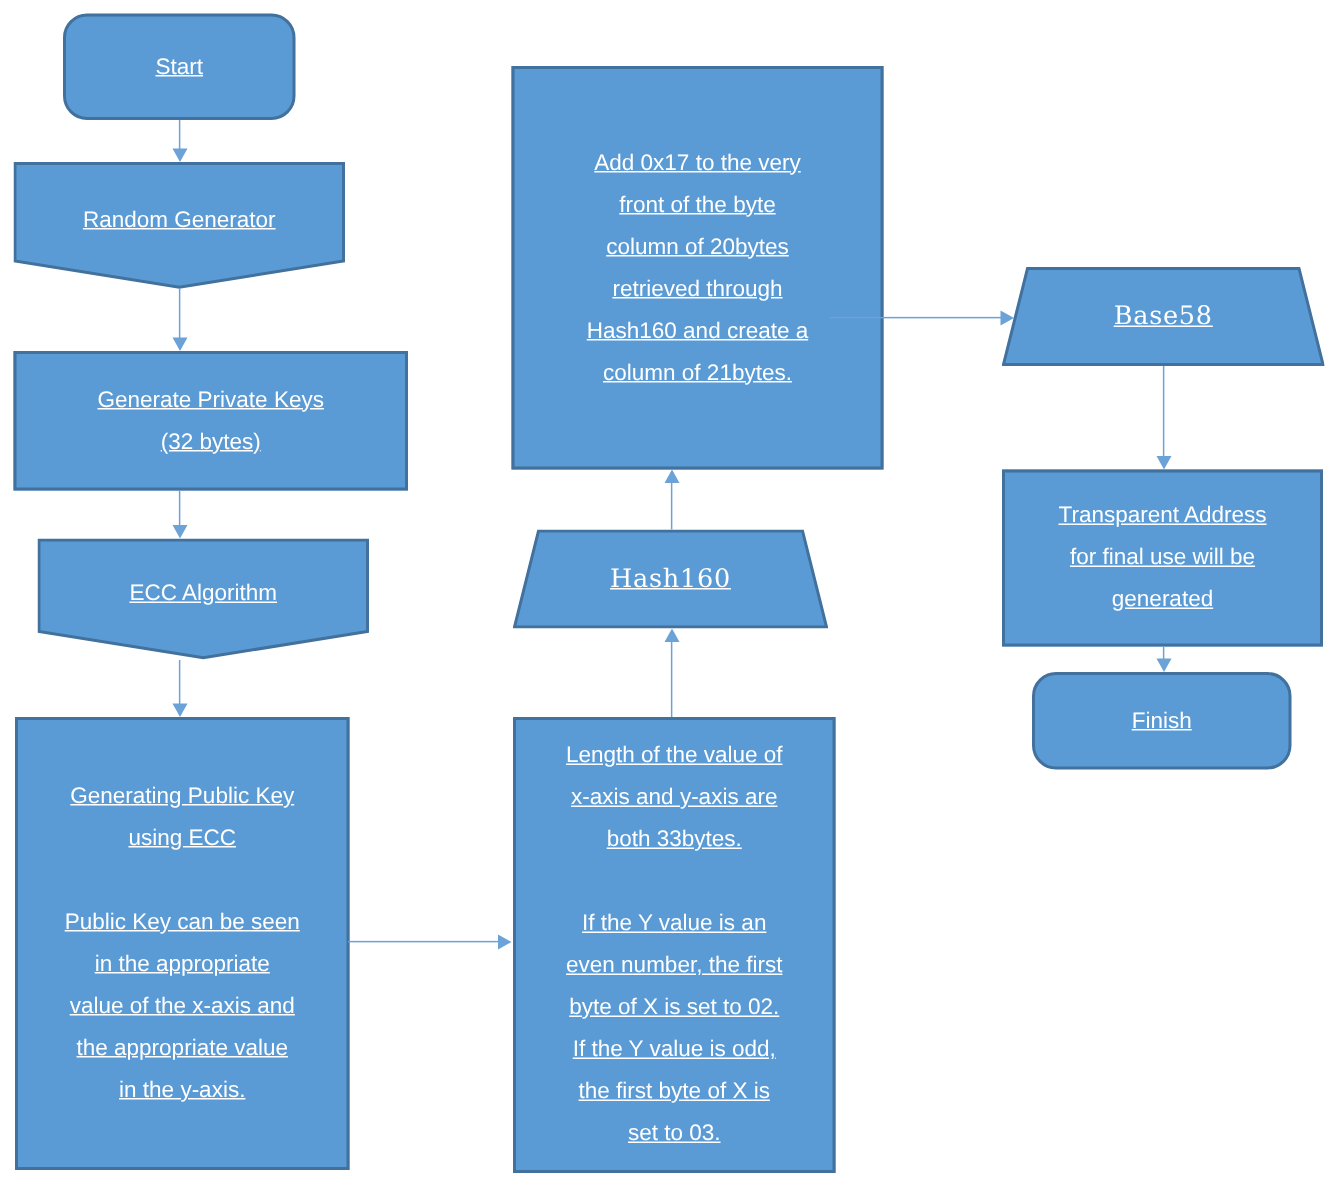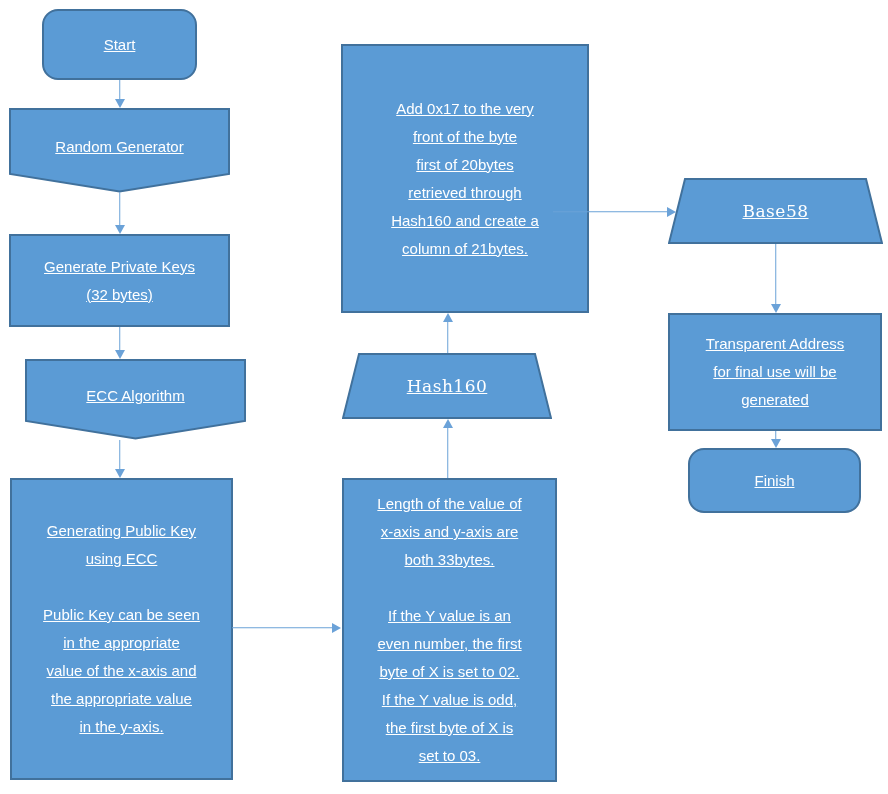--- a/index.html
+++ b/index.html
@@ -68,21 +68,21 @@
       <polygon points="1,1 220,1 220,66 110.5,83.5 1,66"></polygon>
     </svg>
     <span class="label pent-label">Random Generator</span>
   </div>
 
   <div class="conn v down" style="left:114px;top:192px;width:11px;height:42px;">
     <div class="line"></div>
     <div class="head down"></div>
   </div>
 
-  <div class="node rect" style="left:9px;top:234px;width:221px;height:93px;">
+  <div class="node rect" style="left:9px;top:234px;width:263px;height:93px;">
     <span class="tline">Generate Private Keys</span>
     <span class="tline">(32 bytes)</span>
   </div>
 
   <div class="conn v down" style="left:114px;top:327px;width:11px;height:32px;">
     <div class="line"></div>
     <div class="head down"></div>
   </div>
 
   <div class="node shape" style="left:25px;top:359px;width:221px;height:81px;">
@@ -139,21 +139,21 @@
   </div>
 
   <div class="conn v up" style="left:442px;top:313px;width:11px;height:40px;">
     <div class="line"></div>
     <div class="head up"></div>
   </div>
 
   <div class="node rect" style="left:341px;top:44px;width:248px;height:269px;">
     <span class="tline">Add 0x17 to the very</span>
     <span class="tline">front of the byte</span>
-    <span class="tline">first of 20bytes</span>
+    <span class="tline">column of 20bytes</span>
     <span class="tline">retrieved through</span>
     <span class="tline">Hash160 and create a</span>
     <span class="tline">column of 21bytes.</span>
   </div>
 
   <div class="conn h right" style="left:553px;top:206px;width:123px;height:11px;">
     <div class="line"></div>
     <div class="head right"></div>
   </div>
 

